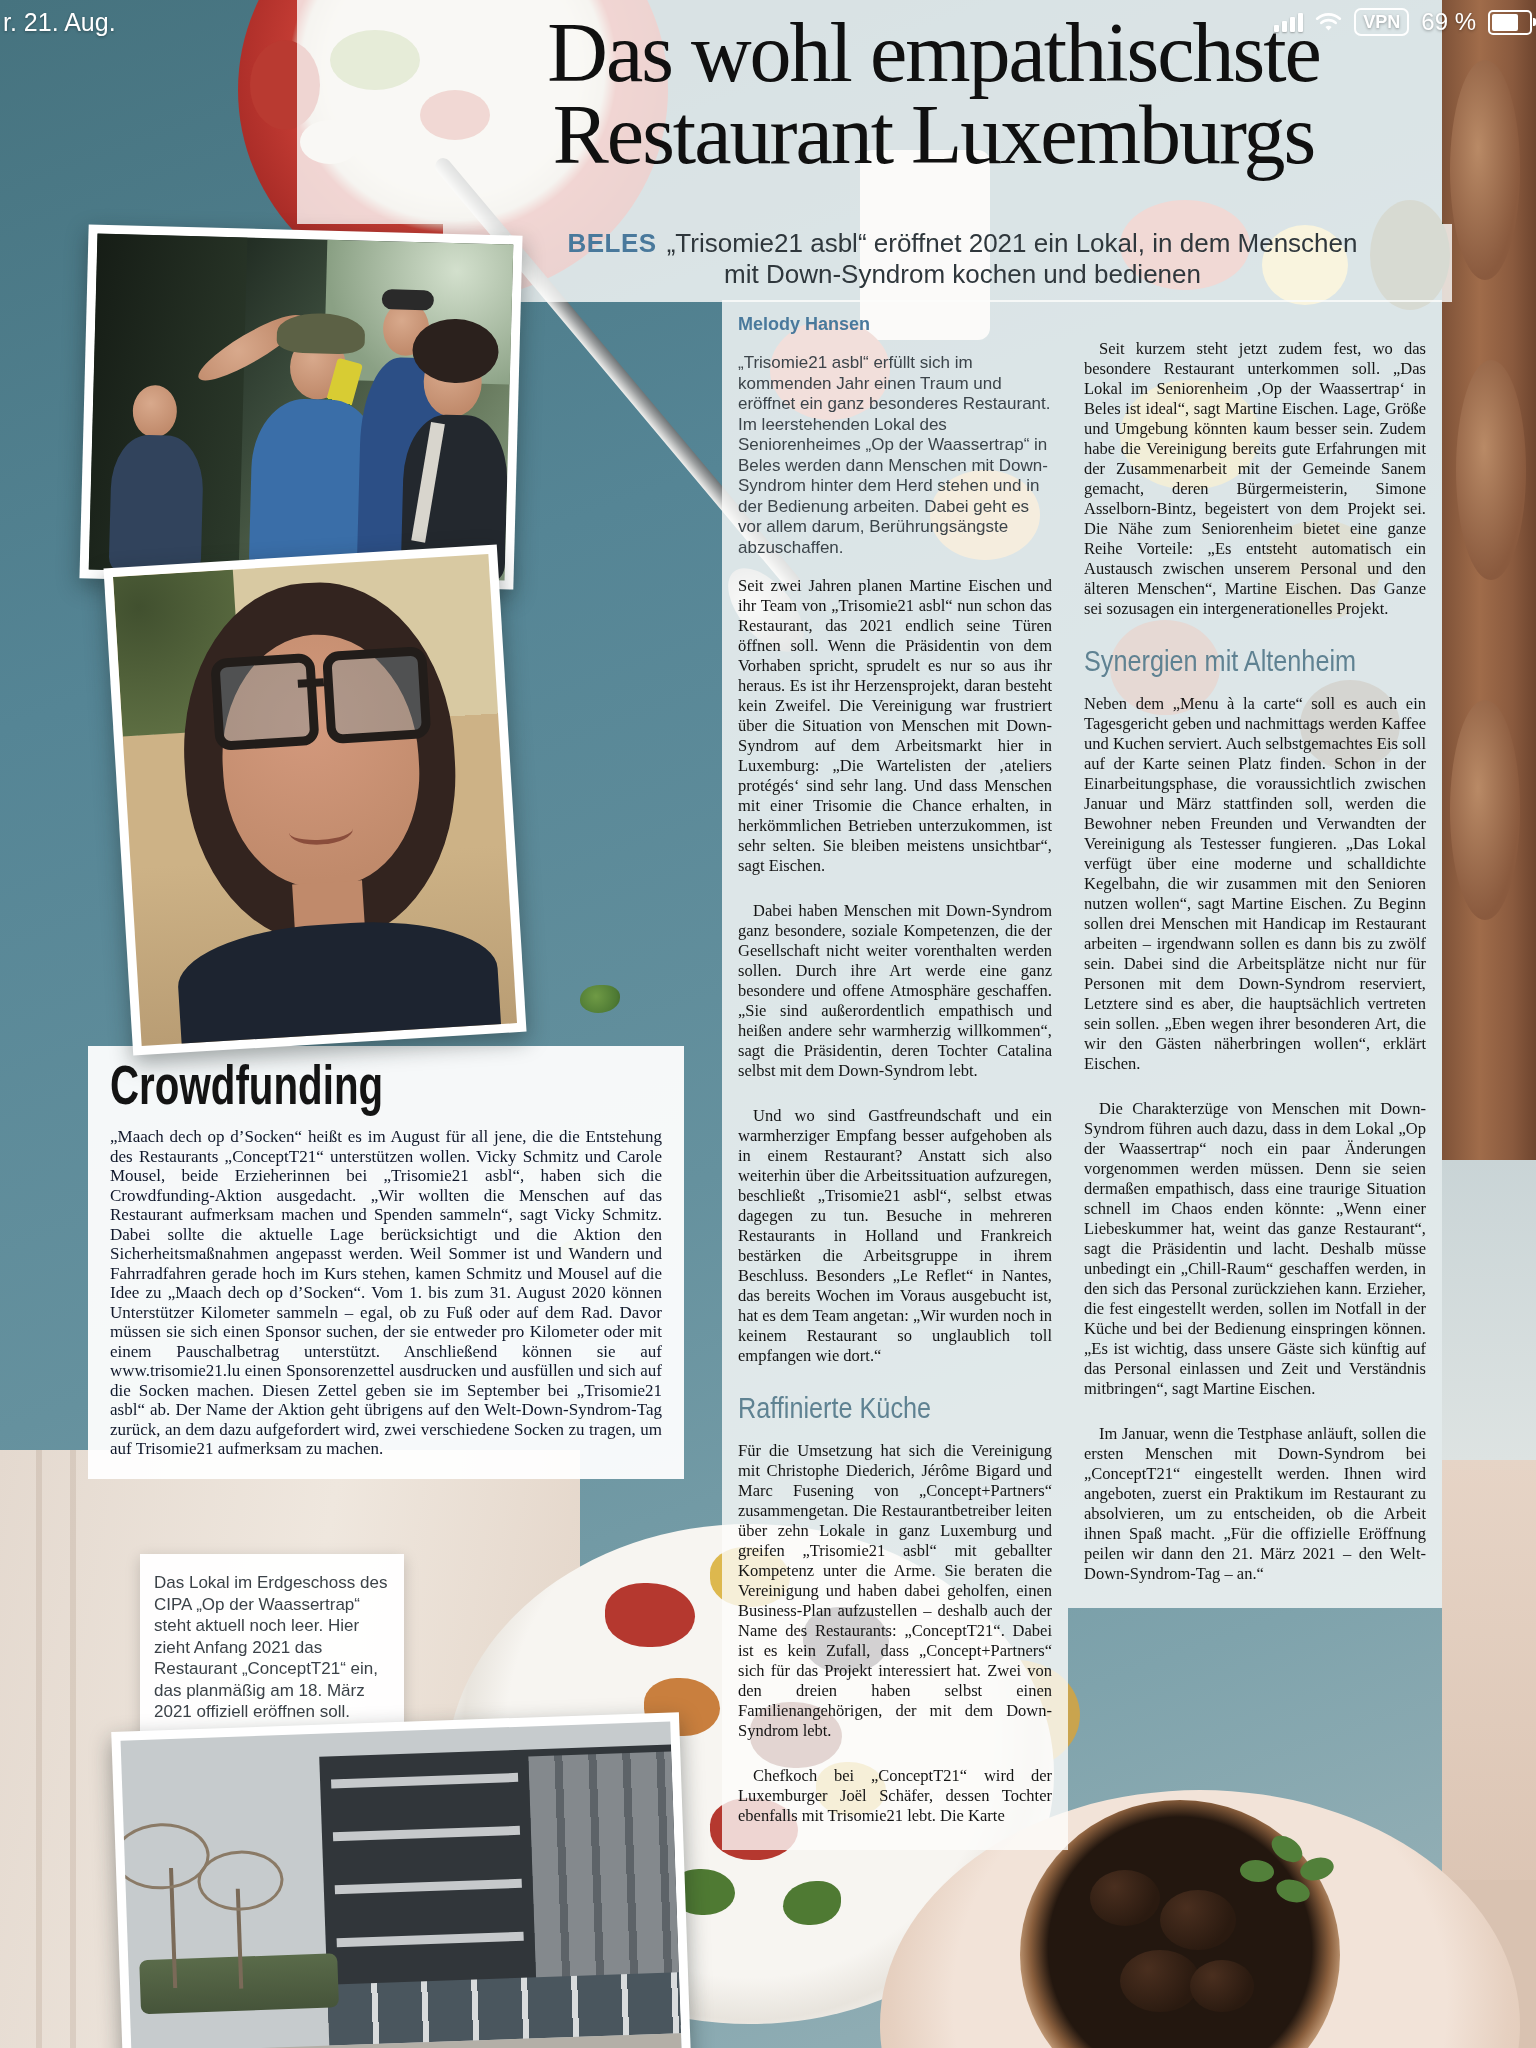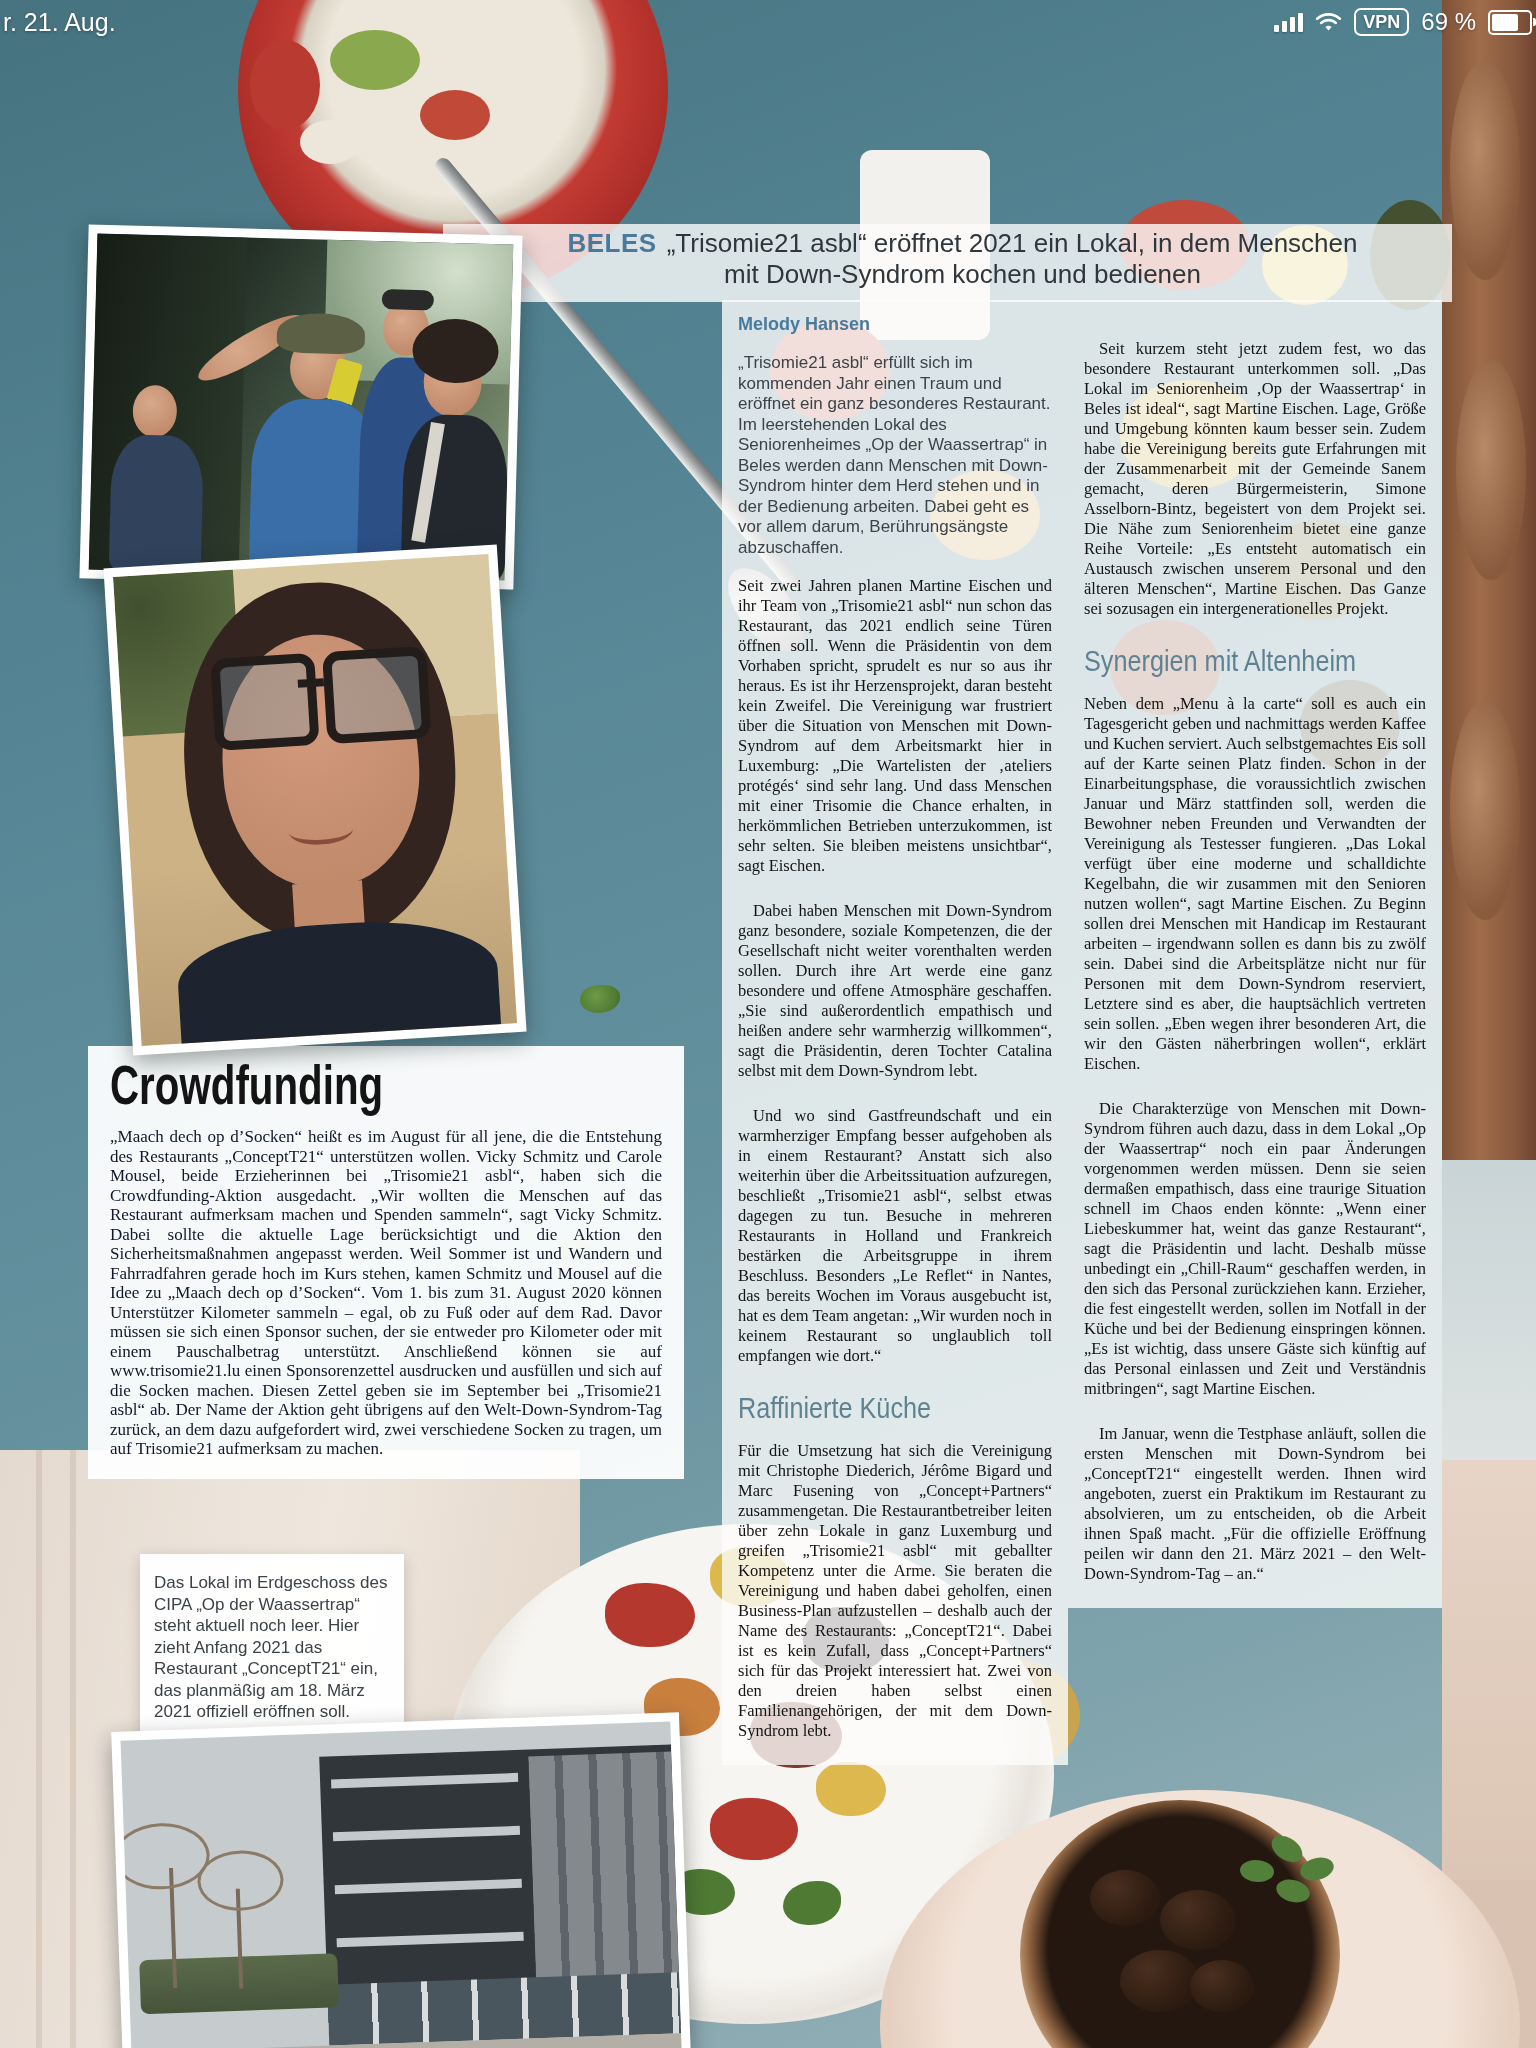--- a/index.html
+++ b/index.html
@@ -195,35 +195,42 @@
     <div class="lump" style="left:100px;top:150px;width:80px;height:62px;"></div>
     <div class="lump" style="left:170px;top:160px;width:64px;height:52px;"></div>
   </div>
   <div class="abs" id="parsley">
     <div class="leaf" style="left:0;top:30px;"></div>
     <div class="leaf" style="left:30px;top:8px;transform:rotate(30deg);"></div>
     <div class="leaf" style="left:60px;top:28px;transform:rotate(-20deg);"></div>
     <div class="leaf" style="left:36px;top:50px;transform:rotate(10deg);"></div>
   </div>
 
+  <div class="abs panel" id="masthead">
+    <h1>
+      <span style="display:block;">Das wohl empathischste</span>
+      <span style="display:block;">Restaurant Luxemburgs</span>
+    </h1>
+  </div>
   <div class="abs panel" id="subhead-panel">
     <div class="line">
       <span class="kicker">BELES</span><span>„Trisomie21 asbl“ eröffnet 2021 ein Lokal, in dem Menschen</span>
     </div>
     <div class="line">mit Down-Syndrom kochen und bedienen</div>
   </div>
 
   <div class="col" id="col1">
     <p class="byline">Melody Hansen</p>
     <p class="lede">„Trisomie21 asbl“ erfüllt sich im kommenden Jahr einen Traum und eröffnet ein ganz besonderes Restaurant. Im leerstehenden Lokal des Seniorenheimes „Op der Waassertrap“ in Beles werden dann Menschen mit Down-Syndrom hinter dem Herd stehen und in der Bedienung arbeiten. Dabei geht es vor allem darum, Berührungsängste abzuschaffen.</p>
     <p class="ser">Seit zwei Jahren planen Martine Eischen und ihr Team von „Trisomie21 asbl“ nun schon das Restaurant, das 2021 endlich seine Türen öffnen soll. Wenn die Präsidentin von dem Vorhaben spricht, sprudelt es nur so aus ihr heraus. Es ist ihr Herzensprojekt, daran besteht kein Zweifel. Die Vereinigung war frustriert über die Situation von Menschen mit Down-Syndrom auf dem Arbeitsmarkt hier in Luxemburg: „Die Wartelisten der ‚ateliers protégés‘ sind sehr lang. Und dass Menschen mit einer Trisomie die Chance erhalten, in herkömmlichen Betrieben unterzukommen, ist sehr selten. Sie bleiben meistens unsichtbar“, sagt Eischen.</p>
     <p class="ser ind">Dabei haben Menschen mit Down-Syndrom ganz besondere, soziale Kompetenzen, die der Gesellschaft nicht weiter vorenthalten werden sollen. Durch ihre Art werde eine ganz besondere und offene Atmosphäre geschaffen. „Sie sind außerordentlich empathisch und heißen andere sehr warmherzig willkommen“, sagt die Präsidentin, deren Tochter Catalina selbst mit dem Down-Syndrom lebt.</p>
     <p class="ser ind">Und wo sind Gastfreundschaft und ein warmherziger Empfang besser aufgehoben als in einem Restaurant? Anstatt sich also weiterhin über die Arbeitssituation aufzuregen, beschließt „Trisomie21 asbl“, selbst etwas dagegen zu tun. Besuche in mehreren Restaurants in Holland und Frankreich bestärken die Arbeitsgruppe in ihrem Beschluss. Besonders „Le Reflet“ in Nantes, das bereits Wochen im Voraus ausgebucht ist, hat es dem Team angetan: „Wir wurden noch in keinem Restaurant so unglaublich toll empfangen wie dort.“</p>
     <div class="sec-head">Raffinierte Küche</div>
     <p class="ser">Für die Umsetzung hat sich die Vereinigung mit Christophe Diederich, Jérôme Bigard und Marc Fusening von „Concept+Partners“ zusammengetan. Die Restaurantbetreiber leiten über zehn Lokale in ganz Luxemburg und greifen „Trisomie21 asbl“ mit geballter Kompetenz unter die Arme. Sie beraten die Vereinigung und haben dabei geholfen, einen Business-Plan aufzustellen – deshalb auch der Name des Restaurants: „ConceptT21“. Dabei ist es kein Zufall, dass „Concept+Partners“ sich für das Projekt interessiert hat. Zwei von den dreien haben selbst einen Familienangehörigen, der mit dem Down-Syndrom lebt.</p>
+    <p class="ser ind">Chefkoch bei „ConceptT21“ wird der Luxemburger Joël Schäfer, dessen Tochter ebenfalls mit Trisomie21 lebt. Die Karte</p>
   </div>
 
   <div class="col" id="col2">
     <p class="ser ind">Seit kurzem steht jetzt zudem fest, wo das besondere Restaurant unterkommen soll. „Das Lokal im Seniorenheim ‚Op der Waassertrap‘ in Beles ist ideal“, sagt Martine Eischen. Lage, Größe und Umgebung könnten kaum besser sein. Zudem habe die Vereinigung bereits gute Erfahrungen mit der Zusammenarbeit mit der Gemeinde Sanem gemacht, deren Bürgermeisterin, Simone Asselborn-Bintz, begeistert von dem Projekt sei. Die Nähe zum Seniorenheim bietet eine ganze Reihe Vorteile: „Es entsteht automatisch ein Austausch zwischen unserem Personal und den älteren Menschen“, Martine Eischen. Das Ganze sei sozusagen ein intergenerationelles Projekt.</p>
     <div class="sec-head">Synergien mit Altenheim</div>
     <p class="ser">Neben dem „Menu à la carte“ soll es auch ein Tagesgericht geben und nachmittags werden Kaffee und Kuchen serviert. Auch selbstgemachtes Eis soll auf der Karte seinen Platz finden. Schon in der Einarbeitungsphase, die voraussichtlich zwischen Januar und März stattfinden soll, werden die Bewohner neben Freunden und Verwandten der Vereinigung als Testesser fungieren. „Das Lokal verfügt über eine moderne und schalldichte Kegelbahn, die wir zusammen mit den Senioren nutzen wollen“, sagt Martine Eischen. Zu Beginn sollen drei Menschen mit Handicap im Restaurant arbeiten – irgendwann sollen es dann bis zu zwölf sein. Dabei sind die Arbeitsplätze nicht nur für Personen mit dem Down-Syndrom reserviert, Letztere sind es aber, die hauptsächlich vertreten sein sollen. „Eben wegen ihrer besonderen Art, die wir den Gästen näherbringen wollen“, erklärt Eischen.</p>
     <p class="ser ind">Die Charakterzüge von Menschen mit Down-Syndrom führen auch dazu, dass in dem Lokal „Op der Waassertrap“ noch ein paar Änderungen vorgenommen werden müssen. Denn sie seien dermaßen empathisch, dass eine traurige Situation schnell im Chaos enden könnte: „Wenn einer Liebeskummer hat, weint das ganze Restaurant“, sagt die Präsidentin und lacht. Deshalb müsse unbedingt ein „Chill-Raum“ geschaffen werden, in den sich das Personal zurückziehen kann. Erzieher, die fest eingestellt werden, sollen im Notfall in der Küche und bei der Bedienung einspringen können. „Es ist wichtig, dass unsere Gäste sich künftig auf das Personal einlassen und Zeit und Verständnis mitbringen“, sagt Martine Eischen.</p>
     <p class="ser ind">Im Januar, wenn die Testphase anläuft, sollen die ersten Menschen mit Down-Syndrom bei „ConceptT21“ eingestellt werden. Ihnen wird angeboten, zuerst ein Praktikum im Restaurant zu absolvieren, um zu entscheiden, ob die Arbeit ihnen Spaß macht. „Für die offizielle Eröffnung peilen wir dann den 21. März 2021 – den Welt-Down-Syndrom-Tag – an.“</p>
   </div>
 

